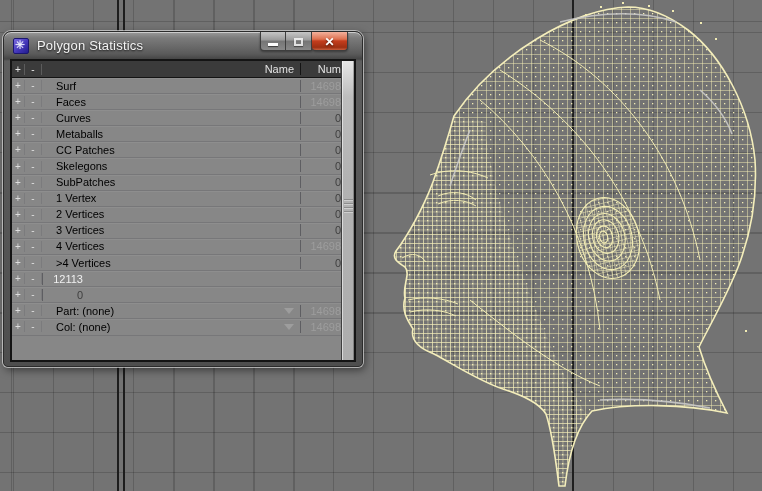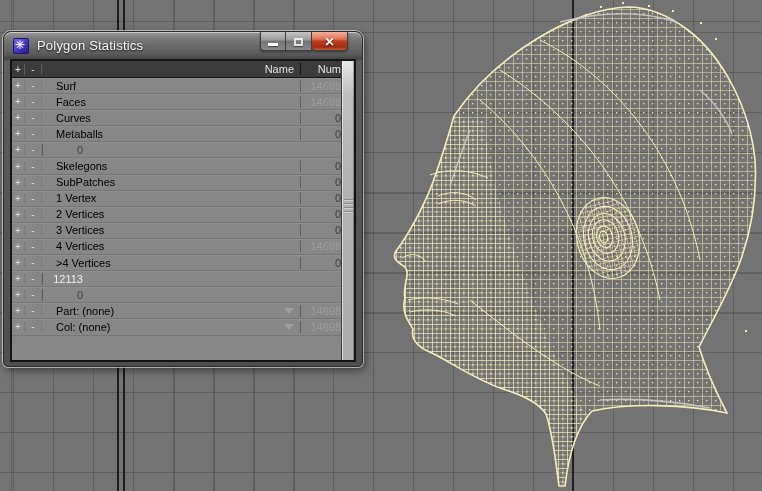--- a/index.html
+++ b/index.html
@@ -257,20 +257,24 @@
     <div class="c-minus">-</div>
     <div class="c-name">
       <span>Metaballs</span>
 
     </div>
     <div class="c-num">0</div>
   </div>
           <div class="trow normal">
     <div class="c-plus">+</div>
     <div class="c-minus">-</div>
+    <div class="c-name">
+      <span>CC Patches</span>
+
+    </div>
     <div class="c-num">0</div>
   </div>
           <div class="trow normal">
     <div class="c-plus">+</div>
     <div class="c-minus">-</div>
     <div class="c-name">
       <span>Skelegons</span>
 
     </div>
     <div class="c-num">0</div>

